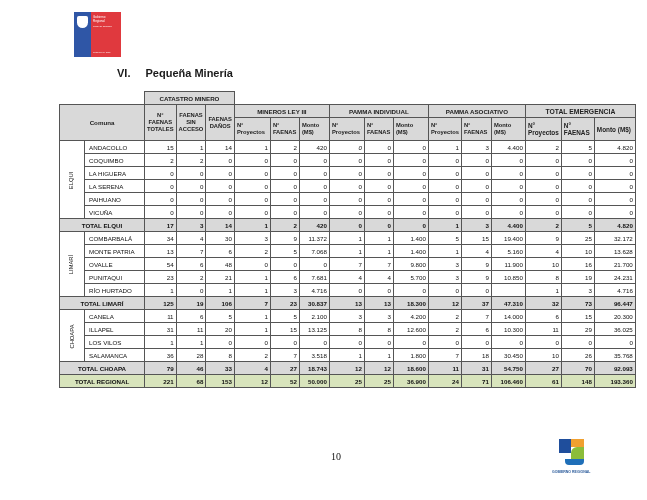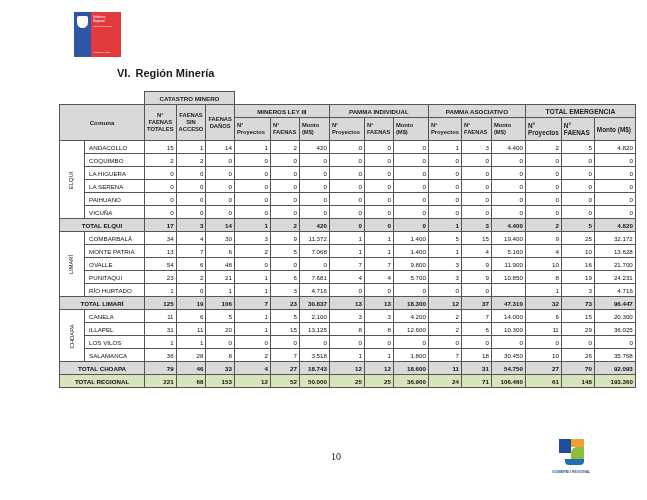--- a/index.html
+++ b/index.html
@@ -4,21 +4,21 @@
 <style>
   html, body { margin:0; padding:0; }
   body { width:647px; height:500px; background:#ffffff; position:relative; overflow:hidden;
          font-family:"Liberation Sans", "DejaVu Sans", sans-serif; color:#111; }
   .logo-gore { position:absolute; left:74px; top:12px; width:47px; height:45px; }
   .logo-gore .blue { position:absolute; left:0; top:0; width:17px; height:45px; background:#2f56a6; }
   .logo-gore .red { position:absolute; left:17px; top:0; width:30px; height:45px; background:#e0393e; }
   .logo-gore .shield { position:absolute; left:3px; top:4px; width:11px; height:12px; background:#fff; border-radius:2px 2px 6px 6px; }
   .logo-gore .txt { position:absolute; left:19px; color:#fff; font-size:3px; line-height:4px; white-space:nowrap; }
   .title { position:absolute; left:117px; top:67px; font-size:11px; font-weight:bold; color:#1a1a1a; }
-  .title .num { margin-right:2px; }
+  .title .num { margin-right:12px; }
   table { position:absolute; left:59px; top:91px; border-collapse:collapse; table-layout:fixed; font-size:6.2px; }
   td, th { border:0.8px solid #555; padding:0 2px; height:12px; line-height:7px; overflow:hidden; white-space:nowrap; }
   th { background:#d9d9d9; font-weight:bold; text-align:center; color:#222; }
   th.sub { white-space:normal; font-size:5.8px; line-height:7px; text-align:left; }
   th.sub.center { text-align:center; }
   .blank { border:none; background:transparent; }
   td.num { text-align:right; }
   td.name { text-align:left; padding-left:4px; }
   td.vert { padding:0; text-align:center; vertical-align:middle; }
   td.vert span { display:inline-block; transform:rotate(-90deg); white-space:nowrap; font-size:5.8px; }
@@ -42,21 +42,21 @@
   <div class="shield"></div>
   <div class="red"></div>
   <div class="txt" style="top:3px;">Gobierno</div>
   <div class="txt" style="top:7px;">Regional</div>
   <div class="txt" style="top:12px;font-size:2px;">Región de Coquimbo</div>
   <div class="txt" style="top:38px;font-size:2.2px;">Gobierno de Chile</div>
 </div>
 
 <div class="title">
   <span class="num">VI.</span>
-  <span>Región Minería</span>
+  <span>Pequeña Minería</span>
 </div>
 
 <table id="tbl">
   <colgroup>
     <col style="width:17px">
       <col style="width:60px">
     <col style="width:30px">
       <col style="width:27px">
       <col style="width:27px">
     <col style="width:36px">

